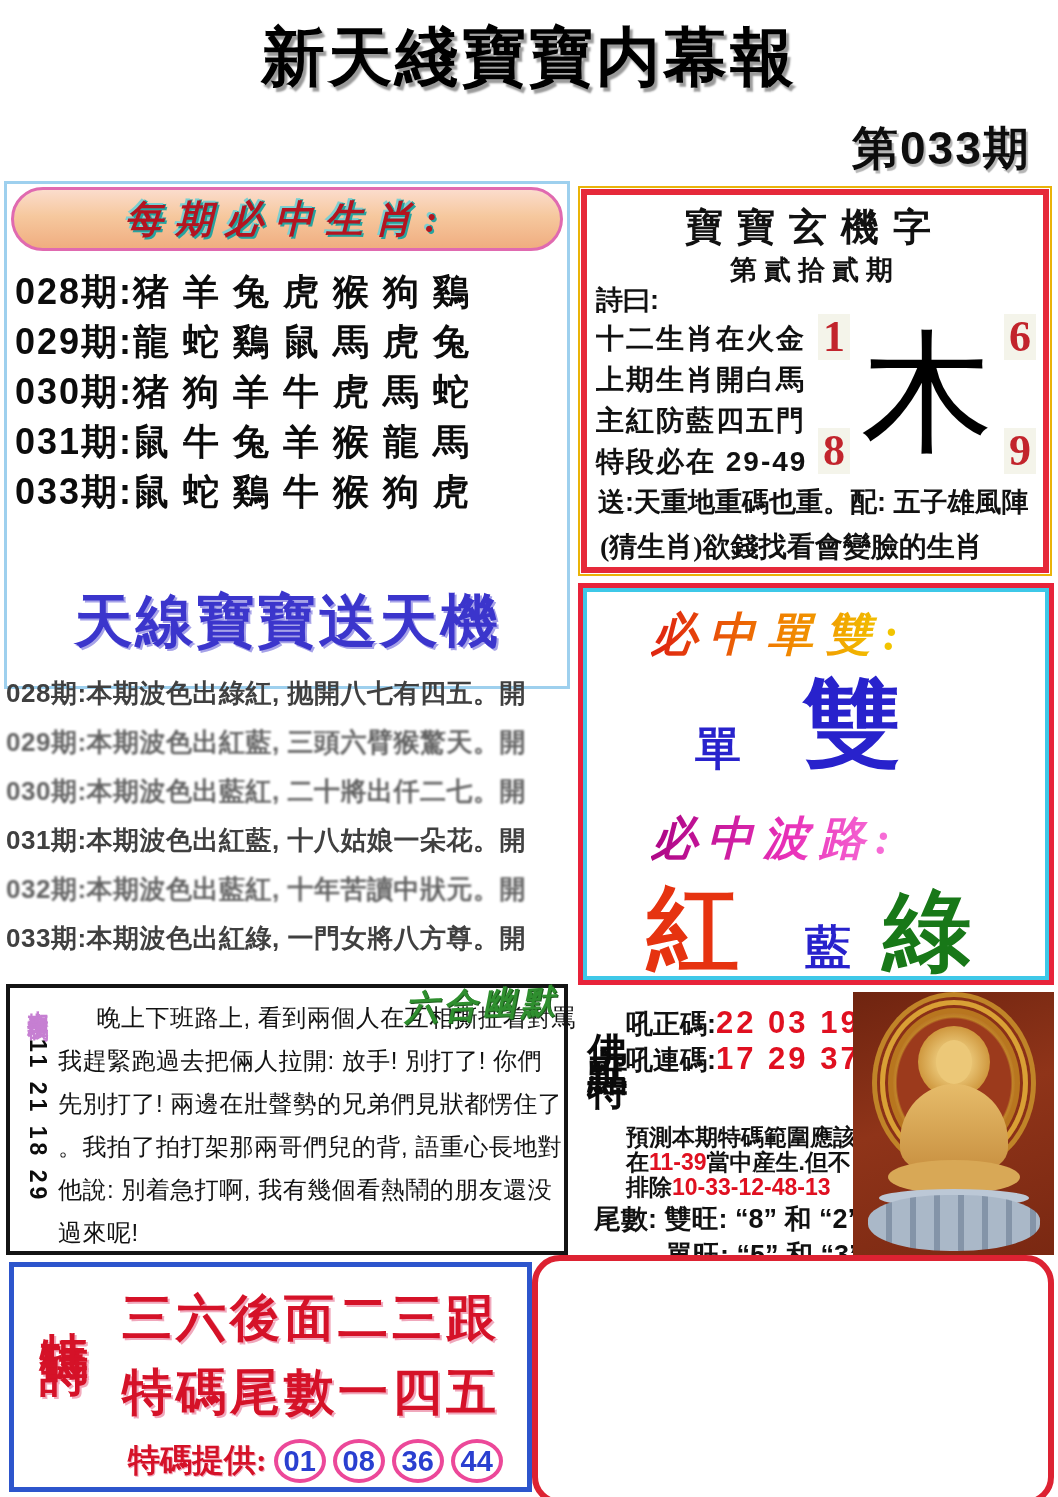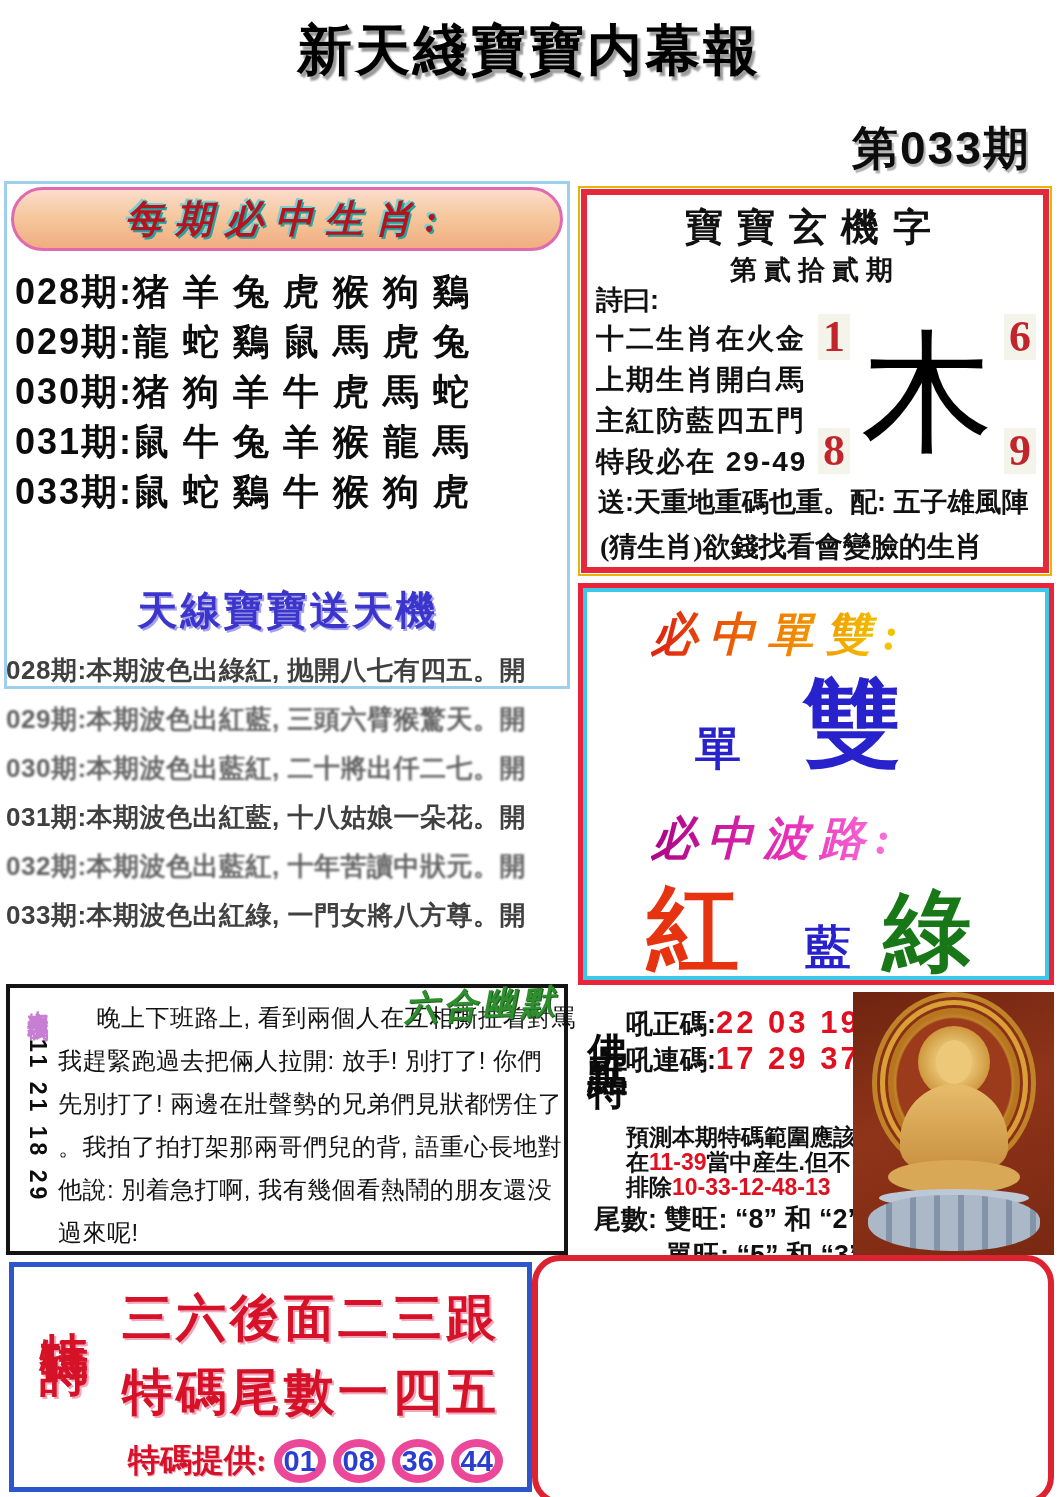--- a/index.html
+++ b/index.html
@@ -2,21 +2,21 @@
 <html><head>
 <meta charset="utf-8">
 <style>
   html,body{margin:0;padding:0;}
   body{width:1058px;height:1497px;position:relative;background:#fff;overflow:hidden;
        font-family:"Liberation Sans",sans-serif;color:#111;}
   [data-name]{box-sizing:border-box;}
 
   
   .masthead{position:absolute;left:0;top:14px;width:100%;text-align:center;}
-  .masthead .title{font-family:"Liberation Serif",serif;font-size:55px;font-weight:900;
+  .masthead .title{font-family:"Liberation Serif",serif;font-size:64px;font-weight:900;
        letter-spacing:3px;color:#000;text-shadow:3px 4px 2px #9a9a9a;white-space:nowrap;}
   .issue{position:absolute;left:852px;top:118px;font-size:46px;font-weight:900;color:#0d0d0d;
        letter-spacing:2px;text-shadow:2px 3px 1px #b5b5b5;}
 
   
   .zodiac-box{position:absolute;left:4px;top:181px;width:566px;height:508px;
        border:3px solid #9ed0ee;background:#fff;}
   .capsule{margin:3px 4px 0 4px;height:64px;border:3px solid #e06ab0;border-radius:36px;
        background:linear-gradient(180deg,#fbdccc 0%,#f6c89e 45%,#f0ad80 100%);
        display:flex;align-items:center;justify-content:center;}
@@ -43,21 +43,21 @@
        font-family:"Liberation Serif",serif;font-size:132px;line-height:1;color:#000;}
   .m-corner{position:absolute;font-size:44px;font-weight:bold;color:#c2242c;
        font-family:"Liberation Serif",serif;background:#f4f4ea;padding:0 5px;line-height:1.05;}
   .m-c1{left:0;top:0;} .m-c6{right:0;top:0;} .m-c8{left:0;bottom:0;} .m-c9{right:0;bottom:0;}
   .m-foot1{position:absolute;left:18px;top:296px;font-size:27px;font-weight:bold;white-space:nowrap;}
   .m-foot2{position:absolute;left:20px;top:340px;font-size:28px;font-weight:600;
        font-family:"Liberation Serif",serif;white-space:nowrap;}
 
   
   .tianji{position:absolute;left:6px;top:583px;width:564px;}
-  .t-title{text-align:center;font-size:40px;font-weight:900;color:#3b35cc;letter-spacing:3px;
+  .t-title{text-align:center;font-size:58px;font-weight:900;color:#3b35cc;letter-spacing:3px;
        font-family:"Liberation Serif",serif;text-shadow:2px 2px 0 #a6a2e8;white-space:nowrap;}
   .t-lines{margin-top:8px;}
   .t-line{font-size:26px;font-weight:bold;line-height:49px;letter-spacing:0.5px;
        color:#404040;white-space:nowrap;}
   .t-line.faded{filter:blur(0.8px);opacity:0.82;}
 
   
   .ds-box{position:absolute;left:578px;top:583px;width:476px;height:402px;
        border:5px solid #e8233a;background:#fff;}
   .ds-frame{position:absolute;inset:0;border:4px solid #3ec8e8;}
@@ -132,21 +132,21 @@
   .poem-box{position:absolute;left:9px;top:1262px;width:523px;height:230px;
        border:5px solid #2d55cc;background:#fff;}
   .pb-title{position:absolute;left:18px;top:26px;writing-mode:vertical-rl;text-orientation:upright;
        font-size:48px;font-weight:900;color:#d51228;letter-spacing:8px;text-shadow:2px 2px 0 #f2aabb;}
   .pb-lines{position:absolute;left:108px;top:14px;}
   .pb-line{font-size:50px;font-weight:900;color:#d51228;letter-spacing:4px;line-height:74px;
        text-shadow:2px 2px 0 #f0a8bc;white-space:nowrap;font-family:"Liberation Serif",serif;}
   .pb-provide{position:absolute;left:114px;top:172px;display:flex;align-items:center;}
   .pb-provide-label{font-size:32px;font-weight:900;color:#d51228;text-shadow:1px 1px 0 #f0a8bc;
        font-family:"Liberation Serif",serif;}
-  .pb-num{width:52px;height:44px;border:8px solid #ec4899;border-radius:50%;display:flex;
+  .pb-num{width:52px;height:44px;border:4px solid #ec4899;border-radius:50%;display:flex;
        align-items:center;justify-content:center;color:#2a3fd0;font-size:29px;font-weight:900;
        margin-left:7px;background:#fff;}
 
   
   .red-box{position:absolute;left:532px;top:1255px;width:522px;height:250px;
        border:6px solid #dd2232;border-radius:28px;background:#fff;}
 </style>
 </head>
 <body>
 

